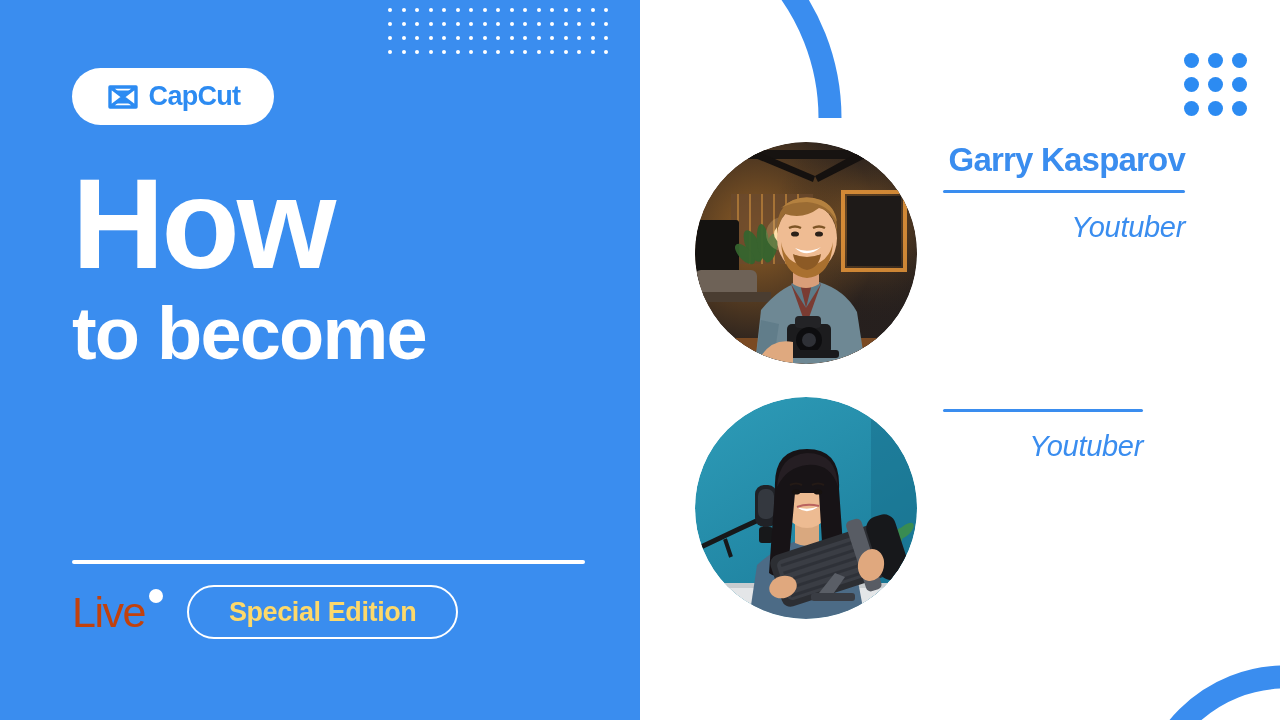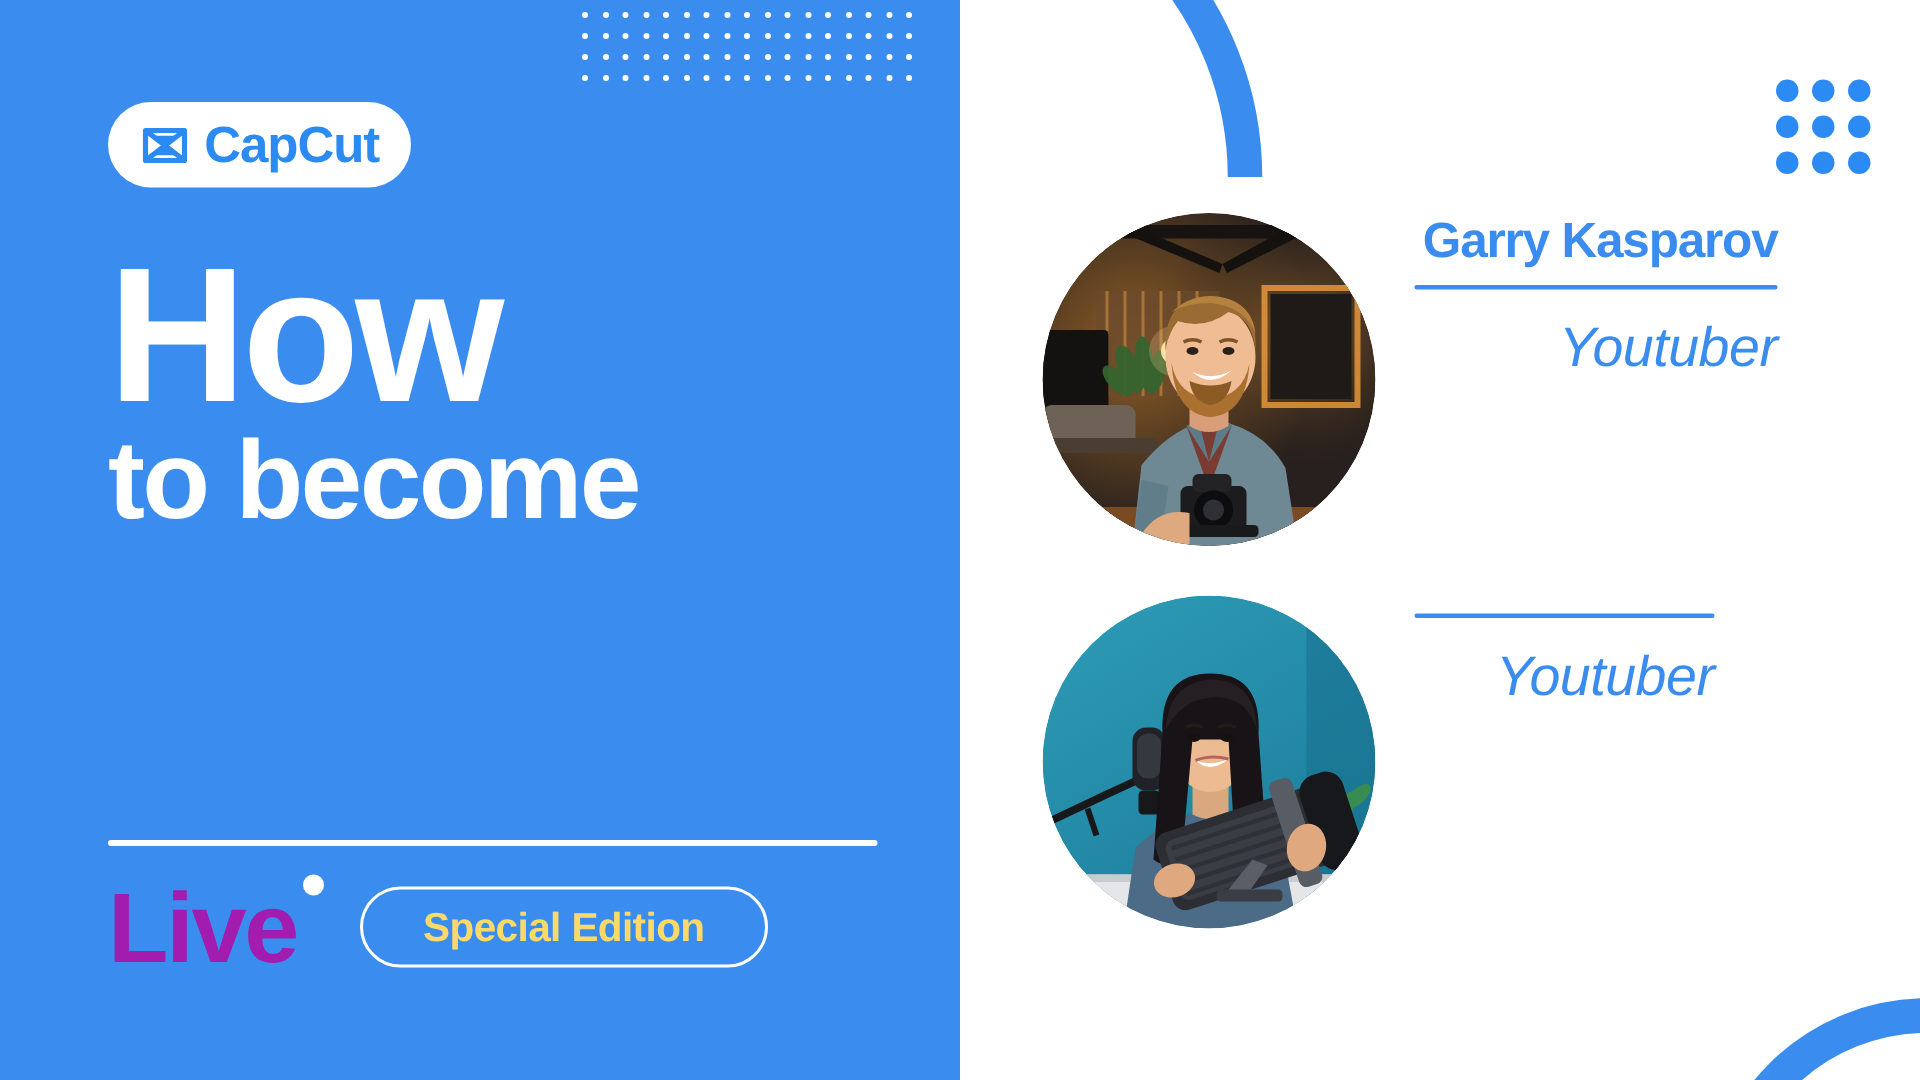--- a/index.html
+++ b/index.html
@@ -33,21 +33,21 @@
     background:#ffffff;
     border-radius:30px;
     display:flex;
     align-items:center;
     justify-content:center;
     gap:9px;
     z-index:6;
   }
   .logo-mark { width:34px; height:26px; display:block; flex:none; }
   .logo-word {
-    font-size:34px;
+    font-size:27px;
     font-weight:bold;
     color:#2C8BF2;
     letter-spacing:-0.7px;
     line-height:1;
     font-family:"Liberation Sans", sans-serif;
   }
 
   
   .dotgrid-top {
     position:absolute;
@@ -79,21 +79,21 @@
     letter-spacing:-3px;
     display:block;
   }
   .hl-2, .hl-3 {
     font-size:74px;
     font-weight:bold;
     line-height:1.06;
     letter-spacing:-1.8px;
     display:block;
   }
-  .hl-2 { }
+  .hl-2 { margin-top:14px; }
 
   
   .divider {
     position:absolute;
     left:72px; top:560px;
     width:513px; height:4px;
     background:#ffffff;
     border-radius:2px;
     z-index:5;
   }
@@ -101,23 +101,23 @@
   
   .live-row {
     position:absolute;
     left:72px; top:585px;
     display:flex;
     align-items:center;
     z-index:5;
   }
   .live-word {
     position:relative;
-    font-size:66px;
-    font-weight:bold;
-    color:#a21caf;
+    font-size:43px;
+    font-weight:normal;
+    color:#c2410c;
     letter-spacing:-1.5px;
     line-height:1;
     padding-right:24px;
   }
   .live-dot {
     position:absolute;
     right:6px; top:-2px;
     width:14px; height:14px;
     border-radius:50%;
     background:#ffffff;
@@ -198,21 +198,21 @@
     line-height:1.1;
     white-space:nowrap;
   }
   .name-rule {
     height:3px;
     background:#3A8DEF;
     margin-top:12px;
     border-radius:2px;
   }
   .speaker-role {
-    font-size:37px;
+    font-size:29px;
     font-style:italic;
     font-weight:normal;
     color:#3A8DEF;
     letter-spacing:-0.3px;
     line-height:1.1;
     margin-top:19px;
     white-space:nowrap;
   }
   .rule-1 { width:242px; }
   .rule-2 { width:200px; }

